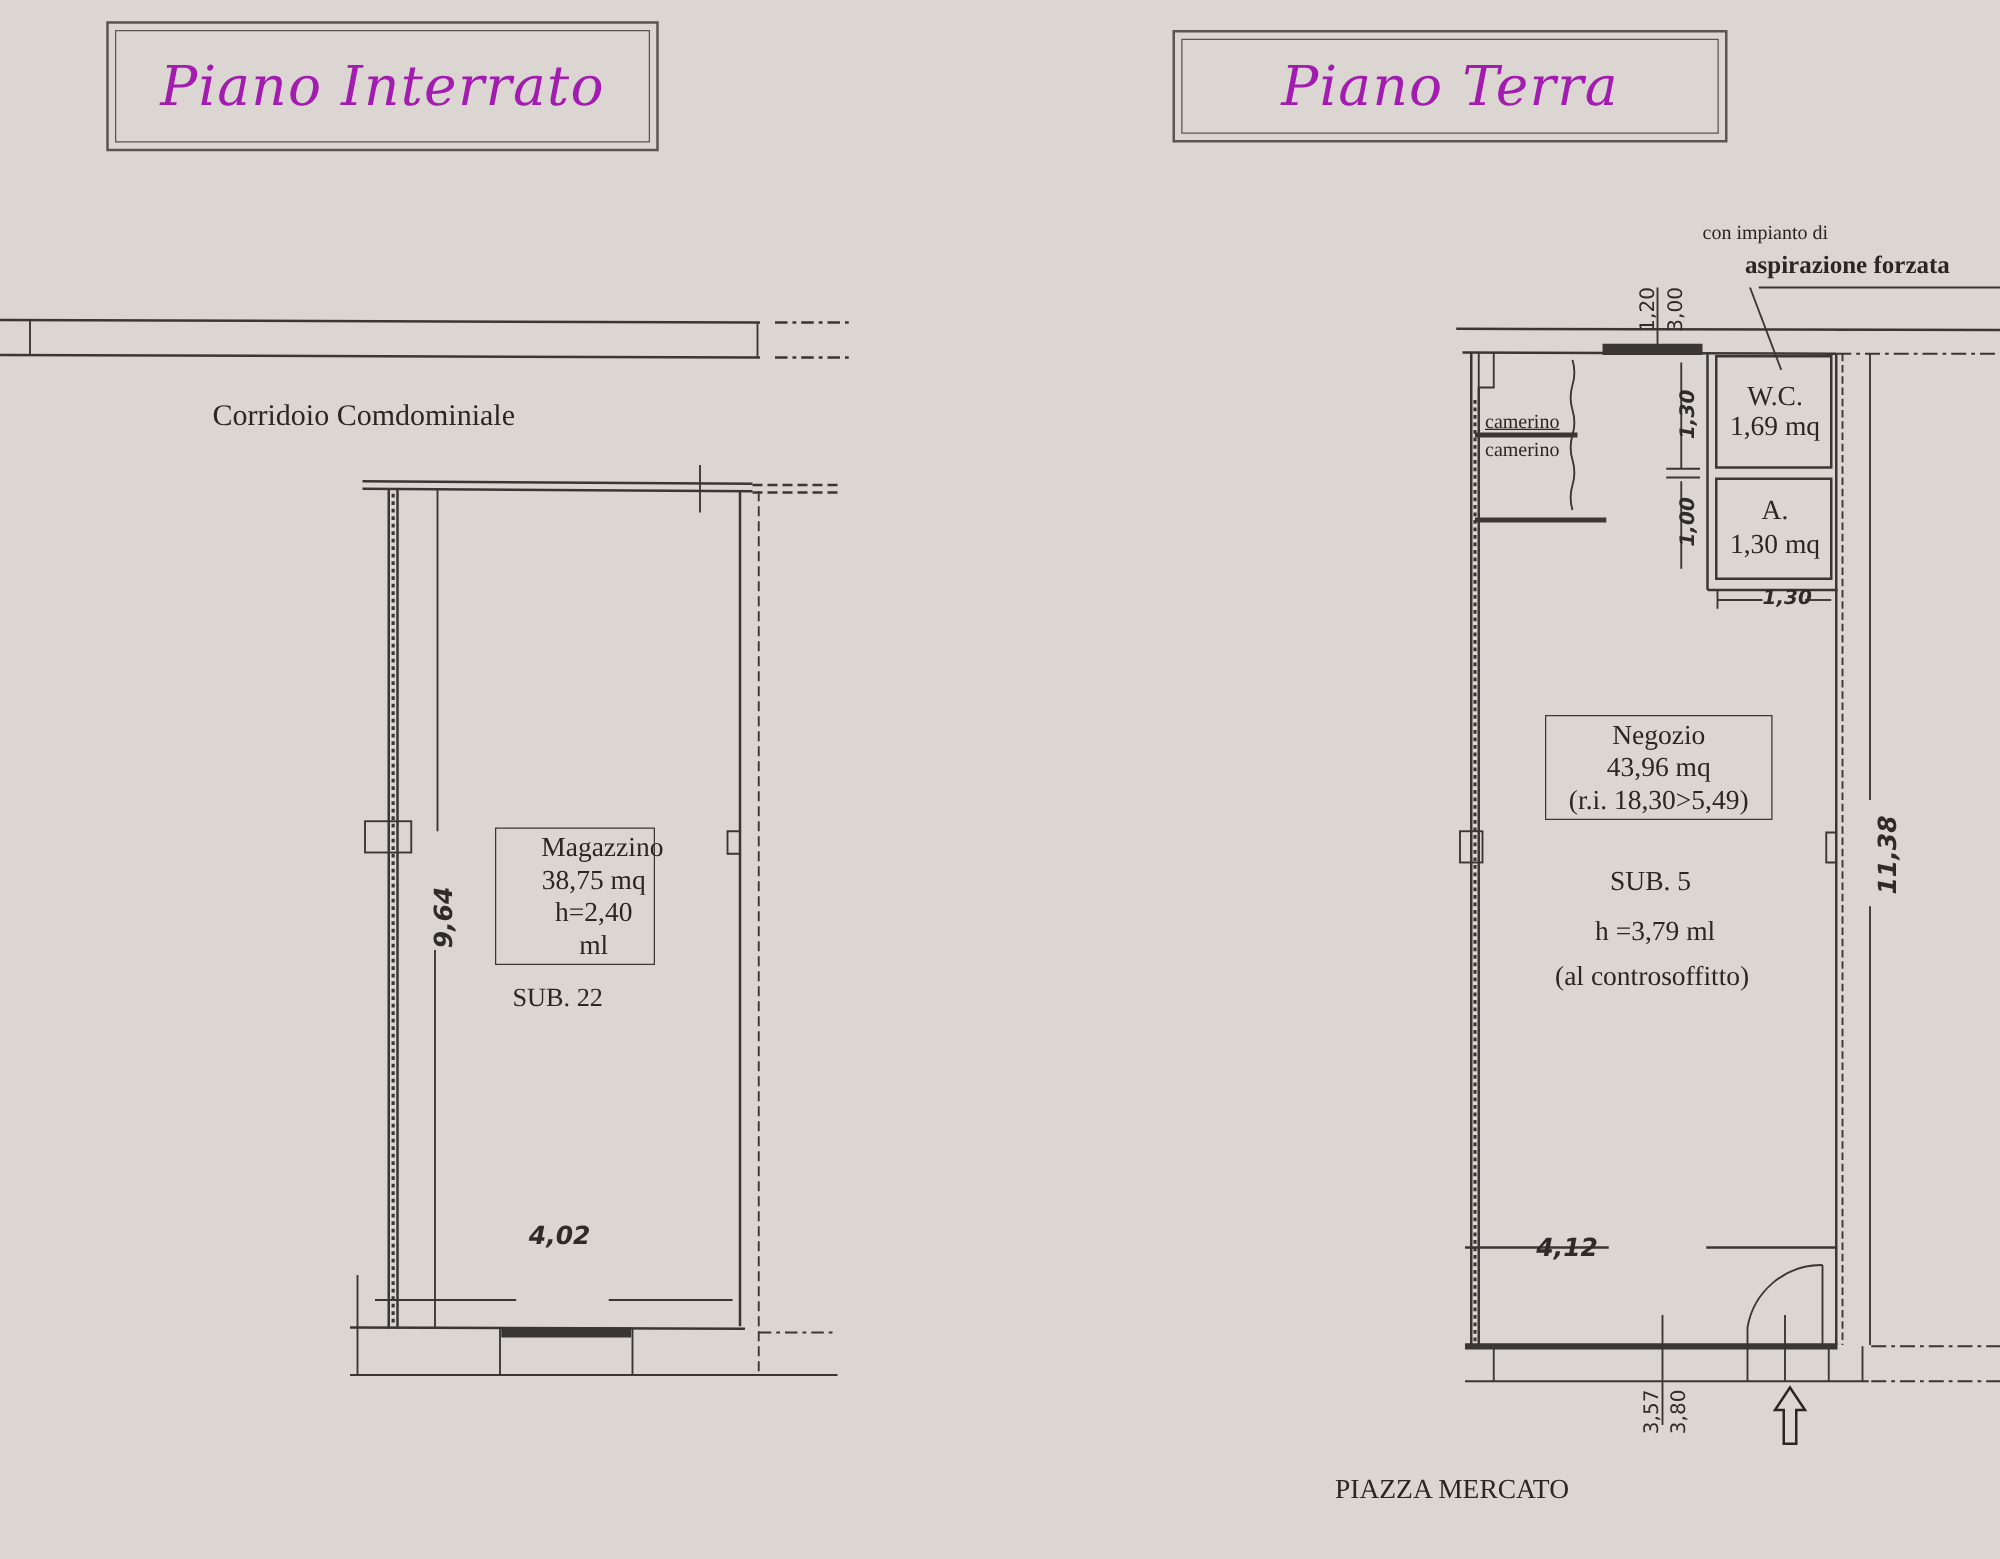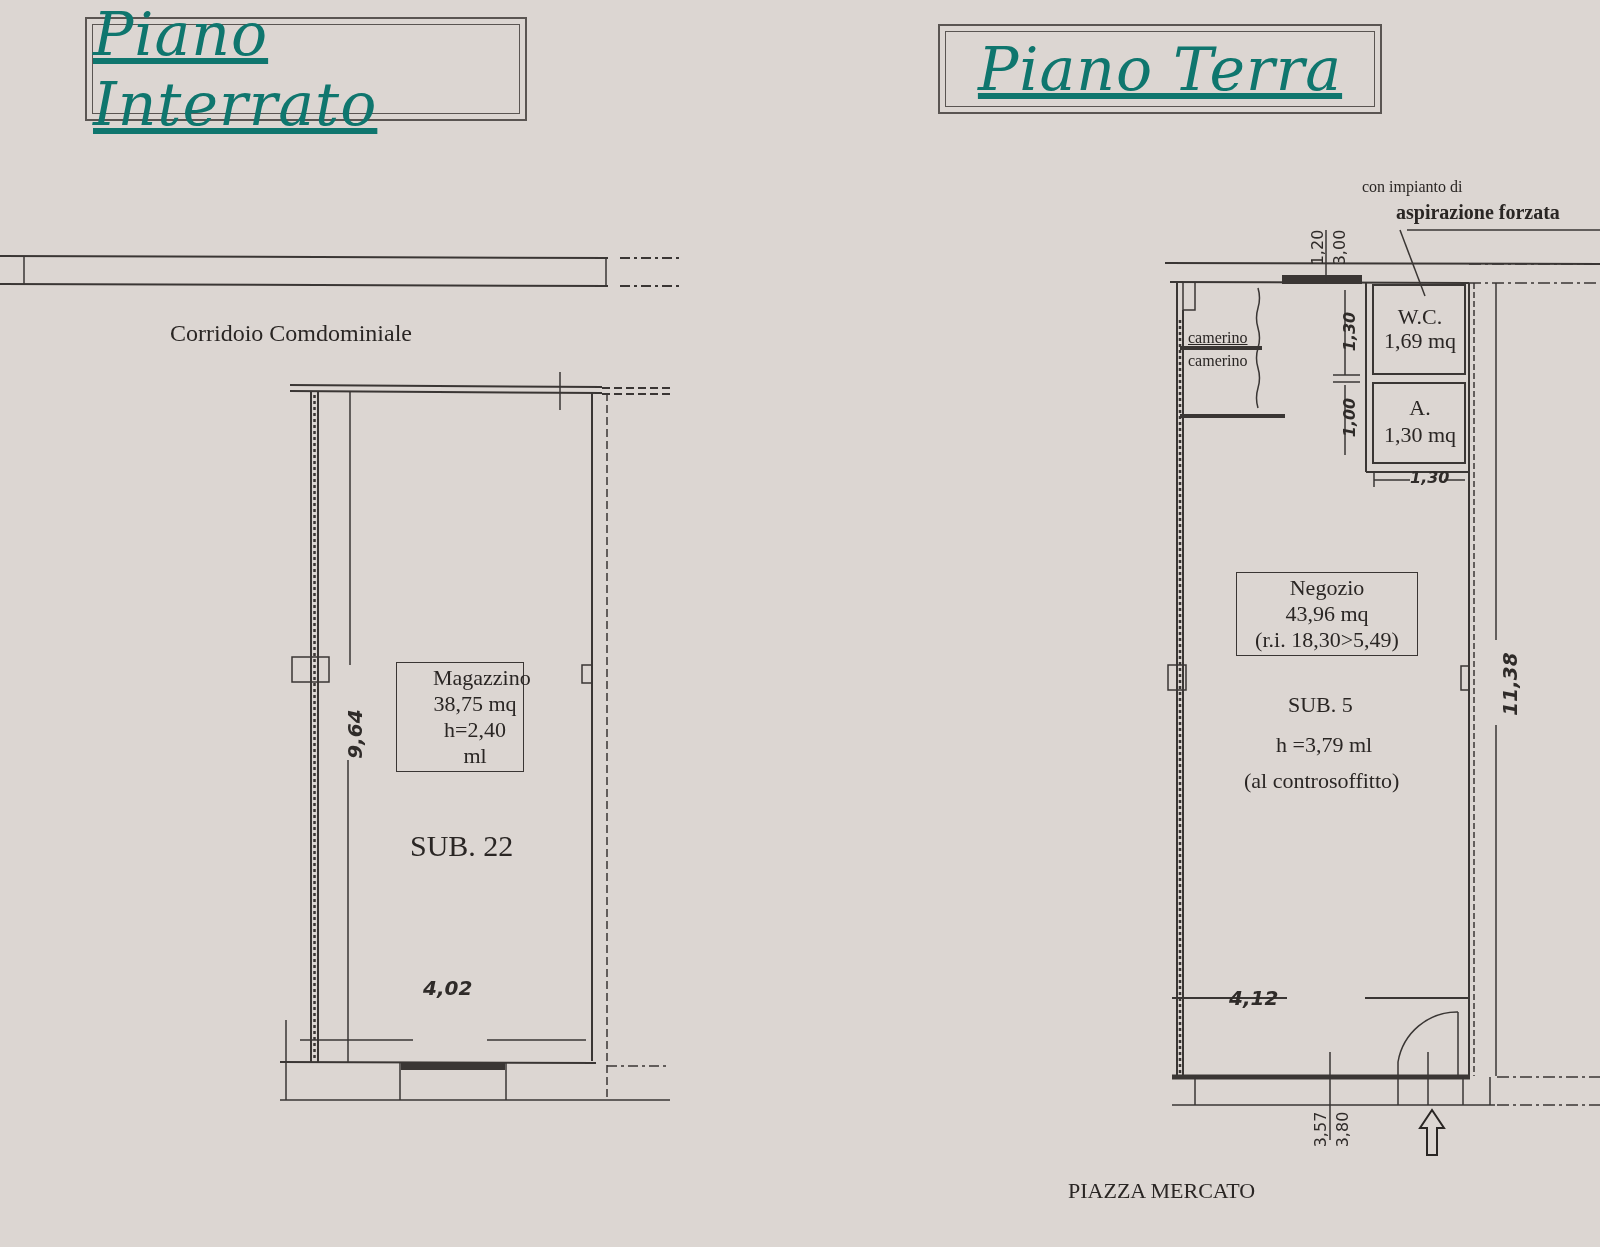--- a/index.html
+++ b/index.html
@@ -1,20 +1,20 @@
 <!DOCTYPE html>
 <html><head>
 <meta charset="utf-8">
 <style>
   html,body{margin:0;padding:0;}
   body{width:1600px;height:1247px;background:#dcd6d2;position:relative;overflow:hidden;
        font-family:"Liberation Serif","DejaVu Serif",serif;color:#2a2624;}
   .title-box{position:absolute;border:2px solid #5a5552;padding:5px;box-sizing:border-box;}
   .title-inner{width:100%;height:100%;border:1.5px solid #5a5552;box-sizing:border-box;display:flex;align-items:center;justify-content:center;
-       font-family:"DejaVu Serif","Liberation Serif",serif;font-style:italic;font-size:60px;color:#0f766e;letter-spacing:1px;text-decoration:underline;}
+       font-family:"DejaVu Serif","Liberation Serif",serif;font-style:italic;font-size:44px;color:#a21caf;letter-spacing:1px;}
   svg.plan{position:absolute;left:0;top:0;}
   .lbl{position:absolute;text-align:center;line-height:1.15;}
   .room-box{position:absolute;border:1.5px solid #3a3634;text-align:center;line-height:1.18;font-size:22px;padding:2px 6px;box-sizing:border-box;}
   .dim{position:absolute;font-family:"DejaVu Sans","Liberation Sans",sans-serif;font-style:italic;font-weight:bold;font-size:20px;color:#2f2b29;}
   .vert{transform:rotate(-90deg);transform-origin:center;}
   .small{font-size:16px;}
 </style>
 </head>
 <body>
 
@@ -127,21 +127,21 @@
   <line x1="1407" y1="230" x2="1600" y2="230" stroke-width="1.5"></line>
   <line x1="1400" y1="230" x2="1425" y2="296" stroke-width="1.5"></line>
 </svg>
 
 <div class="lbl" style="left:170px;top:320px;font-size:24px;">Corridoio Comdominiale</div>
 <div class="room-box" style="left:396px;top:662px;width:128px;padding-left:36px;">
   <div>Magazzino</div>
   <div>38,75 mq</div>
   <div>h=2,40 ml</div>
 </div>
-<div class="lbl" style="left:410px;top:786px;font-size:30px;margin-top:43px;">SUB. 22</div>
+<div class="lbl" style="left:410px;top:786px;font-size:21px;">SUB. 22</div>
 <div class="dim vert" style="left:330px;top:722px;">9,64</div>
 <div class="dim" style="left:423px;top:976px;">4,02</div>
 
 <div class="lbl" style="left:1362px;top:178px;font-size:16px;">con impianto di</div>
 <div class="lbl" style="left:1396px;top:201px;font-size:20px;font-weight:bold;">aspirazione forzata</div>
 <div class="lbl" style="left:1377px;top:304px;width:86px;font-size:22px;">W.C.</div>
 <div class="lbl" style="left:1375px;top:328px;width:90px;font-size:22px;">1,69 mq</div>
 <div class="lbl" style="left:1377px;top:395px;width:86px;font-size:22px;">A.</div>
 <div class="lbl" style="left:1375px;top:422px;width:90px;font-size:22px;">1,30 mq</div>
 <div class="lbl small" style="left:1188px;top:329px;text-decoration:underline;">camerino</div>

